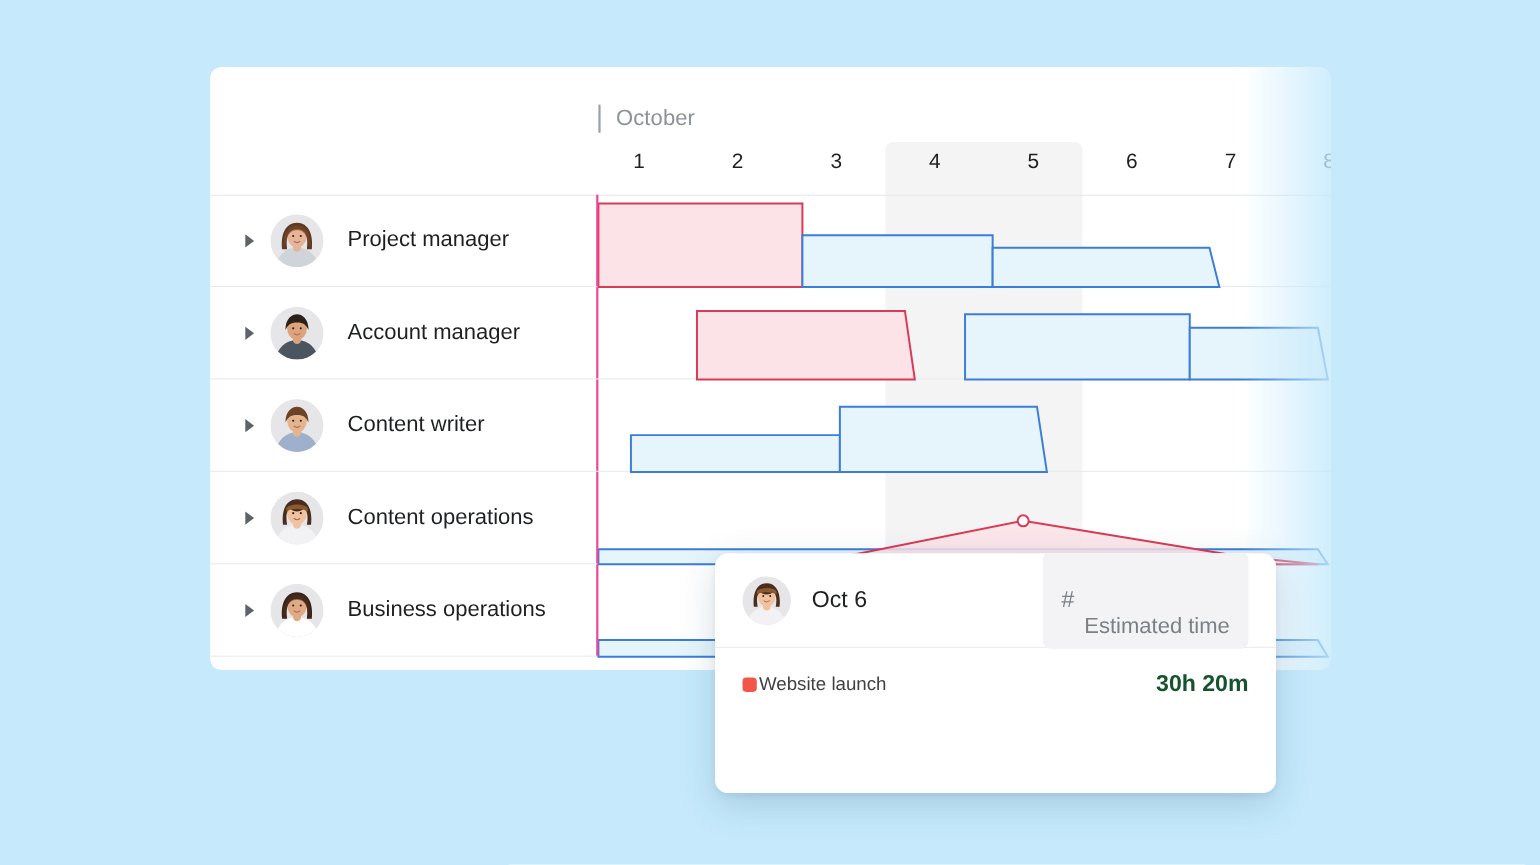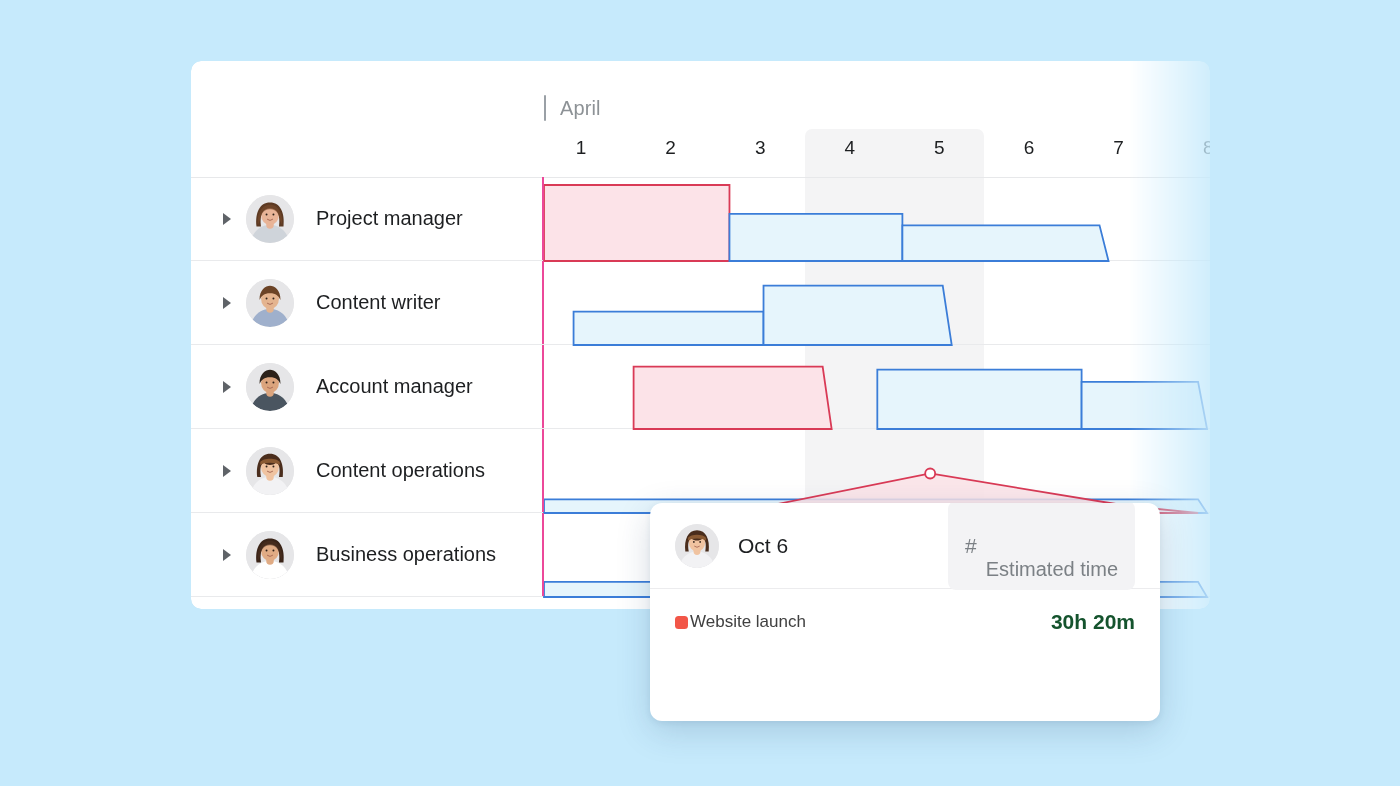--- a/index.html
+++ b/index.html
@@ -146,21 +146,21 @@
 </head>
 <body>
 
 <div id="workload-panel">
 
   <div id="weekend-highlight" style="left: 613.8px; width: 179.2px;"></div>
 
   <div id="timeline-header">
     <div id="month-label-wrap">
       <div id="month-tick"></div>
-      <div id="month-label">April</div>
+      <div id="month-label">October</div>
     </div>
     <div id="day-ticks">
         <div class="day-tick" style="left: 390px;">1</div>
         <div class="day-tick" style="left: 479.6px;">2</div>
         <div class="day-tick" style="left: 569.2px;">3</div>
         <div class="day-tick" style="left: 658.8px;">4</div>
         <div class="day-tick" style="left: 748.4px;">5</div>
         <div class="day-tick" style="left: 838px;">6</div>
         <div class="day-tick" style="left: 927.6px;">7</div>
         <div class="day-tick" style="left: 1017.2px;">8</div>
@@ -201,20 +201,52 @@
             <path d="M358.4 84 L358.4 48.28 L555.52 48.28 L564.52 84 Z" fill="#e6f5fc" stroke="#3b7dd8" stroke-width="1.8" stroke-linejoin="miter"></path>
           </svg>
         </div>
       </div>
       <div class="wl-row">
         <div class="row-label">
           <div class="disclosure"></div>
           <div class="avatar">
             <svg viewBox="0 0 64 64" width="48" height="48" xmlns="http://www.w3.org/2000/svg">
     <defs>
+                <clipPath id="clip-avatar-account-manager-48">
+                  <circle cx="32" cy="32" r="32"></circle>
+                </clipPath>
+              </defs>
+    <g clip-path="url(#clip-avatar-account-manager-48)">
+      <rect width="64" height="64" fill="#e6e6e8"></rect>
+      <path d="M32 40 C46 40 56 50 58 64 L6 64 C8 50 18 40 32 40 Z" fill="#4a5560"></path>
+      <rect x="27" y="33" width="10" height="12" rx="5" fill="#dba47d"></rect>
+      <ellipse cx="32" cy="26" rx="12" ry="14" fill="#dba47d"></ellipse>
+      <path d="M18 28 C18 14 26 9 32 9 C38 9 46 14 46 28 C43 22 40 19 32 19 C24 19 21 22 18 28 Z" fill="#2b2119"></path>
+      <circle cx="27.4" cy="26" r="1.3" fill="#2e2018"></circle>
+      <circle cx="36.6" cy="26" r="1.3" fill="#2e2018"></circle>
+      <path d="M28.5 32.5 Q32 35.6 35.5 32.5" stroke="#a86a55" stroke-width="1.3" fill="none" stroke-linecap="round"></path>
+    </g>
+  </svg>
+          </div>
+          <div class="row-name">Account manager</div>
+        </div>
+        <div class="row-track">
+          <svg width="700" height="84" viewBox="0 0 700 84">
+            <path d="M89.6 84 L89.6 21.680000000000007 L278.656 21.680000000000007 L287.656 84 Z" fill="#fce3e8" stroke="#d93a56" stroke-width="1.8" stroke-linejoin="miter"></path>
+            <path d="M333.31199999999995 84 L333.31199999999995 24.72 L537.5999999999999 24.72 L537.5999999999999 84 Z" fill="#e6f5fc" stroke="#3b7dd8" stroke-width="1.8" stroke-linejoin="miter"></path>
+            <path d="M537.5999999999999 84 L537.5999999999999 36.88 L654.08 36.88 L663.08 84 Z" fill="#e6f5fc" stroke="#3b7dd8" stroke-width="1.8" stroke-linejoin="miter"></path>
+          </svg>
+        </div>
+      </div>
+      <div class="wl-row">
+        <div class="row-label">
+          <div class="disclosure"></div>
+          <div class="avatar">
+            <svg viewBox="0 0 64 64" width="48" height="48" xmlns="http://www.w3.org/2000/svg">
+    <defs>
                 <clipPath id="clip-avatar-content-writer-48">
                   <circle cx="32" cy="32" r="32"></circle>
                 </clipPath>
               </defs>
     <g clip-path="url(#clip-avatar-content-writer-48)">
       <rect width="64" height="64" fill="#e6e6e8"></rect>
       <path d="M32 40 C46 40 56 50 58 64 L6 64 C8 50 18 40 32 40 Z" fill="#9fb0cc"></path>
       <rect x="27" y="33" width="10" height="12" rx="5" fill="#e4b48f"></rect>
       <ellipse cx="32" cy="26" rx="12" ry="14" fill="#e4b48f"></ellipse>
       <path d="M18 28 C18 14 26 9 32 9 C38 9 46 14 46 28 C43 22 40 19 32 19 C24 19 21 22 18 28 Z" fill="#6b4326"></path>
@@ -223,52 +255,20 @@
       <path d="M28.5 32.5 Q32 35.6 35.5 32.5" stroke="#a86a55" stroke-width="1.3" fill="none" stroke-linecap="round"></path>
     </g>
   </svg>
           </div>
           <div class="row-name">Content writer</div>
         </div>
         <div class="row-track">
           <svg width="700" height="84" viewBox="0 0 700 84">
             <path d="M29.568000000000005 84 L29.568000000000005 50.56 L219.52 50.56 L219.52 84 Z" fill="#e6f5fc" stroke="#3b7dd8" stroke-width="1.8" stroke-linejoin="miter"></path>
             <path d="M219.52 84 L219.52 24.72 L398.71999999999997 24.72 L407.71999999999997 84 Z" fill="#e6f5fc" stroke="#3b7dd8" stroke-width="1.8" stroke-linejoin="miter"></path>
-          </svg>
-        </div>
-      </div>
-      <div class="wl-row">
-        <div class="row-label">
-          <div class="disclosure"></div>
-          <div class="avatar">
-            <svg viewBox="0 0 64 64" width="48" height="48" xmlns="http://www.w3.org/2000/svg">
-    <defs>
-                <clipPath id="clip-avatar-account-manager-48">
-                  <circle cx="32" cy="32" r="32"></circle>
-                </clipPath>
-              </defs>
-    <g clip-path="url(#clip-avatar-account-manager-48)">
-      <rect width="64" height="64" fill="#e6e6e8"></rect>
-      <path d="M32 40 C46 40 56 50 58 64 L6 64 C8 50 18 40 32 40 Z" fill="#4a5560"></path>
-      <rect x="27" y="33" width="10" height="12" rx="5" fill="#dba47d"></rect>
-      <ellipse cx="32" cy="26" rx="12" ry="14" fill="#dba47d"></ellipse>
-      <path d="M18 28 C18 14 26 9 32 9 C38 9 46 14 46 28 C43 22 40 19 32 19 C24 19 21 22 18 28 Z" fill="#2b2119"></path>
-      <circle cx="27.4" cy="26" r="1.3" fill="#2e2018"></circle>
-      <circle cx="36.6" cy="26" r="1.3" fill="#2e2018"></circle>
-      <path d="M28.5 32.5 Q32 35.6 35.5 32.5" stroke="#a86a55" stroke-width="1.3" fill="none" stroke-linecap="round"></path>
-    </g>
-  </svg>
-          </div>
-          <div class="row-name">Account manager</div>
-        </div>
-        <div class="row-track">
-          <svg width="700" height="84" viewBox="0 0 700 84">
-            <path d="M89.6 84 L89.6 21.680000000000007 L278.656 21.680000000000007 L287.656 84 Z" fill="#fce3e8" stroke="#d93a56" stroke-width="1.8" stroke-linejoin="miter"></path>
-            <path d="M333.31199999999995 84 L333.31199999999995 24.72 L537.5999999999999 24.72 L537.5999999999999 84 Z" fill="#e6f5fc" stroke="#3b7dd8" stroke-width="1.8" stroke-linejoin="miter"></path>
-            <path d="M537.5999999999999 84 L537.5999999999999 36.88 L654.08 36.88 L663.08 84 Z" fill="#e6f5fc" stroke="#3b7dd8" stroke-width="1.8" stroke-linejoin="miter"></path>
           </svg>
         </div>
       </div>
       <div class="wl-row">
         <div class="row-label">
           <div class="disclosure"></div>
           <div class="avatar">
             <svg viewBox="0 0 64 64" width="48" height="48" xmlns="http://www.w3.org/2000/svg">
     <defs>
                 <clipPath id="clip-avatar-content-strategist-48">

